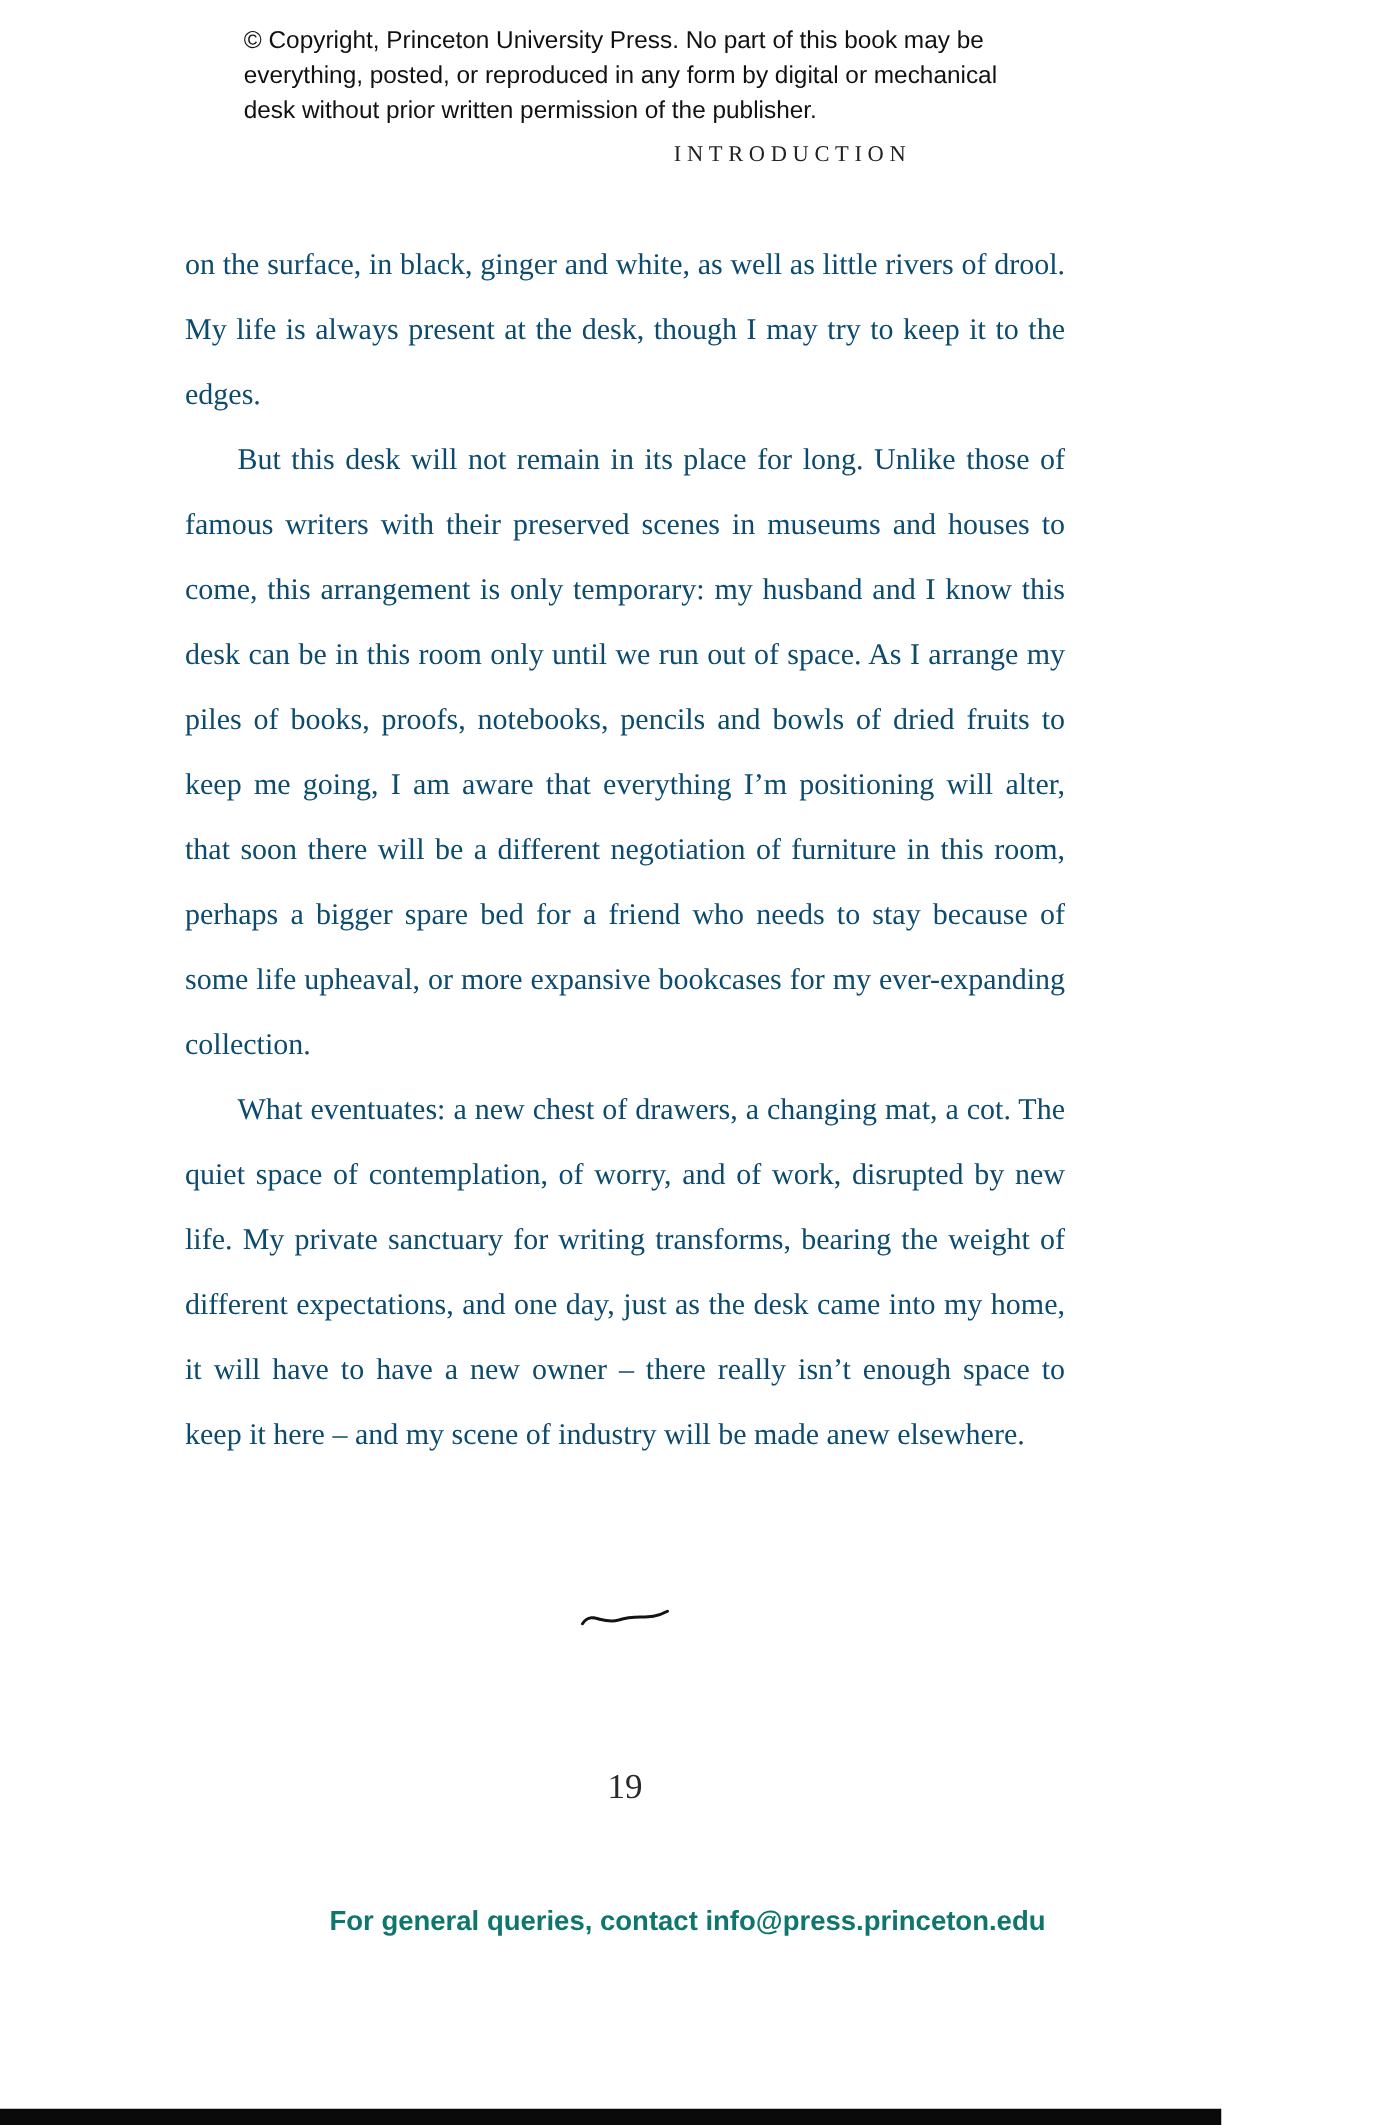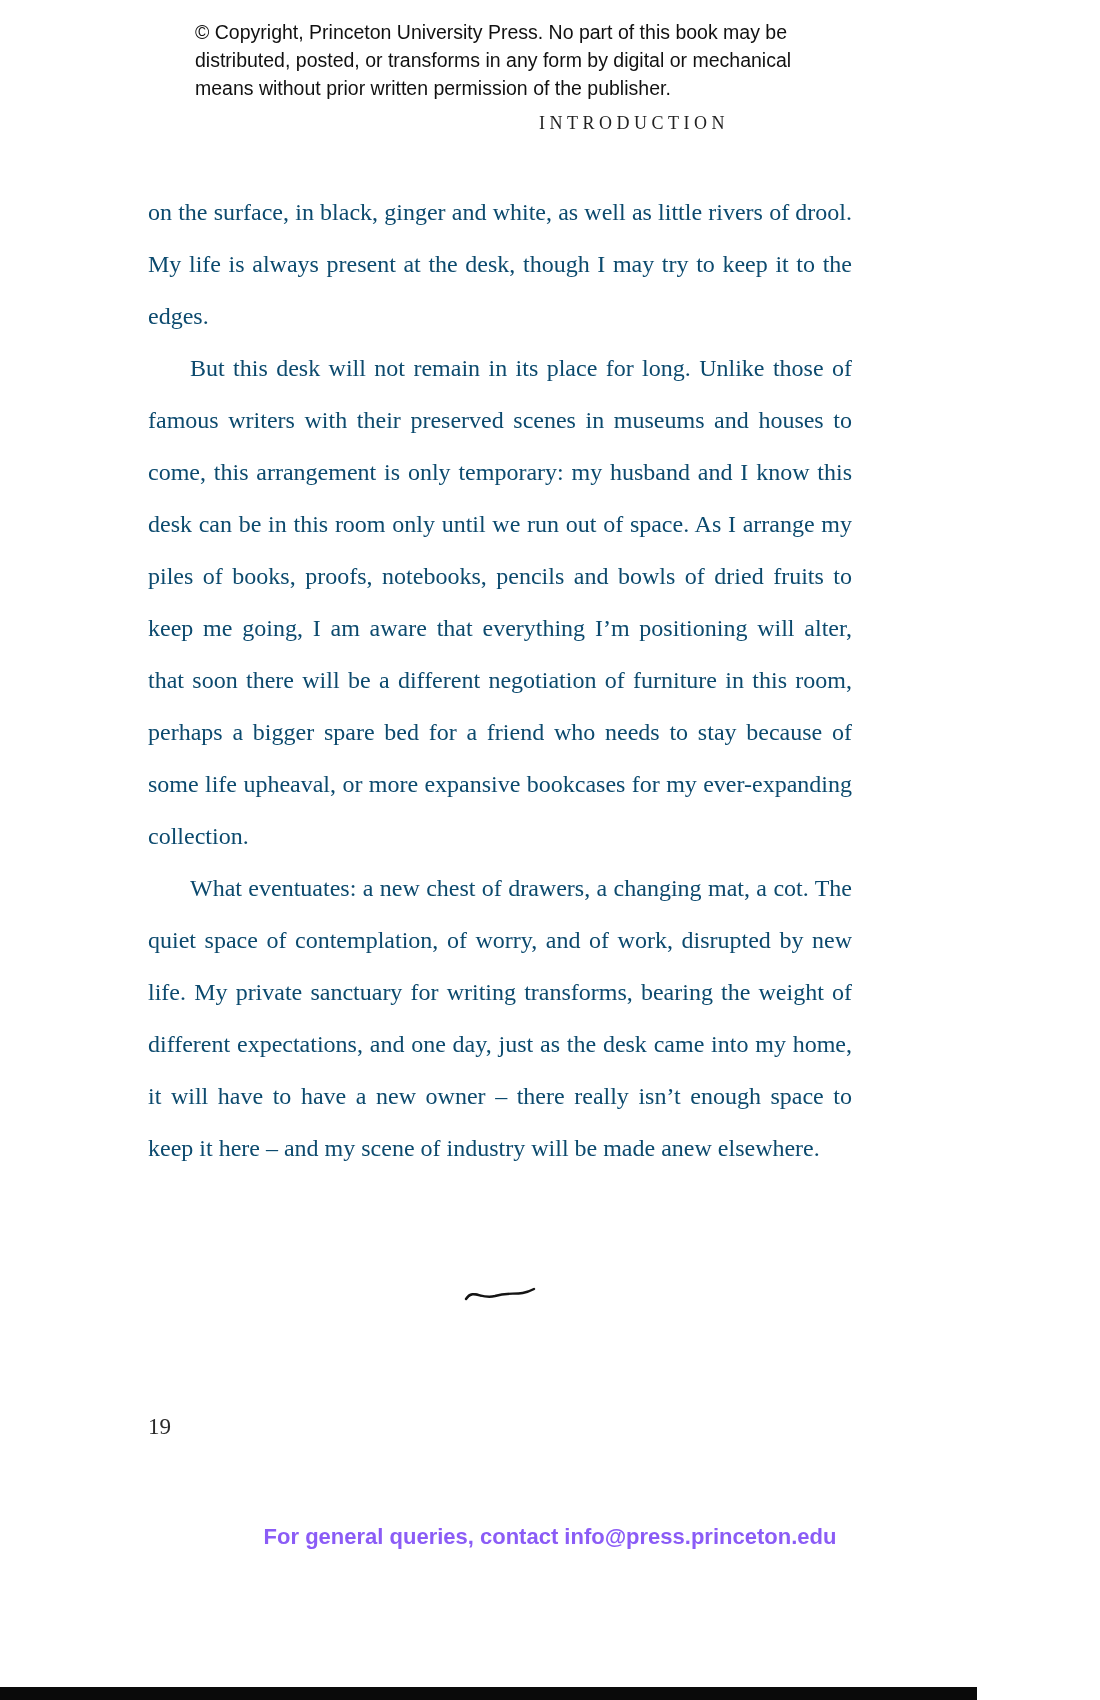--- a/index.html
+++ b/index.html
@@ -68,58 +68,58 @@
     text-align: center;
   }
   .ornament svg { display: inline-block; }
 
   
   .page-number {
     position: absolute;
     top: 1414px;
     left: 148px;
     width: 704px;
-    text-align: left;
+    text-align: center;
     font-family: "Liberation Serif", serif;
-    font-size: 23px;
+    font-size: 28px;
     color: #2a2a2a;
   }
 
   
   .footer {
     position: absolute;
     top: 1524px;
     left: 0;
     width: 1100px;
     text-align: center;
     font-family: "Liberation Sans", sans-serif;
     font-weight: 600;
     font-size: 22px;
-    color: #8b5cf6;
+    color: #0f766e;
   }
 
   
   .bottom-bar {
     position: absolute;
     left: 0;
     bottom: 0;
     width: 1100px;
     height: 13px;
     background: #0a0a0a;
   }
 </style>
 </head>
 <body>
 
 <div class="page">
 
   <div class="copyright">
     <div>© Copyright, Princeton University Press. No part of this book may be</div>
-    <div>distributed, posted, or transforms in any form by digital or mechanical</div>
-    <div>means without prior written permission of the publisher.</div>
+    <div>everything, posted, or reproduced in any form by digital or mechanical</div>
+    <div>desk without prior written permission of the publisher.</div>
   </div>
 
   <div class="running-head">INTRODUCTION</div>
 
   <div class="body-text">
     <p class="para">on the surface, in black, ginger and white, as well as little rivers of drool. My life is always present at the desk, though I may try to keep it to the edges.</p>
     <p class="para indent">But this desk will not remain in its place for long. Unlike those of famous writers with their preserved scenes in museums and houses to come, this arrangement is only temporary: my husband and I know this desk can be in this room only until we run out of space. As I arrange my piles of books, proofs, notebooks, pencils and bowls of dried fruits to keep me going, I am aware that everything I’m positioning will alter, that soon there will be a different negotiation of furniture in this room, perhaps a bigger spare bed for a friend who needs to stay because of some life upheaval, or more expansive bookcases for my ever-expanding collection.</p>
     <p class="para indent">What eventuates: a new chest of drawers, a changing mat, a cot. The quiet space of contemplation, of worry, and of work, disrupted by new life. My private sanctuary for writing transforms, bearing the weight of different expectations, and one day, just as the desk came into my home, it will have to have a new owner – there really isn’t enough space to keep it here – and my scene of industry will be made anew elsewhere.</p>
   </div>
 

